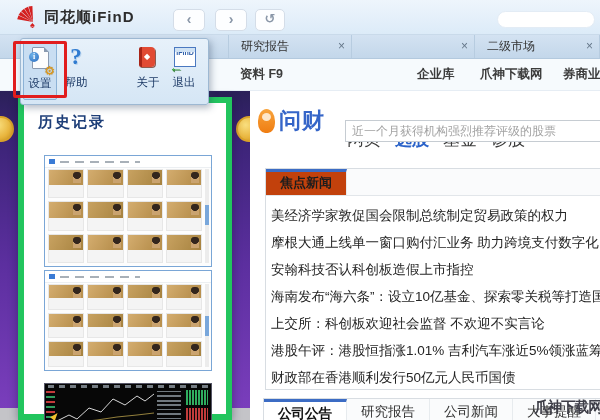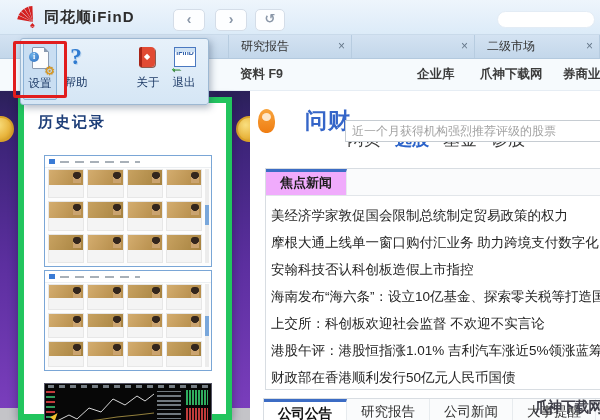--- a/index.html
+++ b/index.html
@@ -104,37 +104,37 @@
   .tc-right { position:absolute; right:30px; top:7px; bottom:2px; width:24px; opacity:.65;
     background:repeating-linear-gradient(180deg,#aab6c0 0 1.5px,transparent 1.5px 4.5px); }
   .tc-hist-g { position:absolute; right:3px; top:6px; width:22px; height:15px;
     background:repeating-linear-gradient(90deg,#2fae5f 0 2px,#070707 2px 3px); }
   .tc-hist-r { position:absolute; right:3px; top:24px; width:22px; height:15px;
     background:repeating-linear-gradient(90deg,#c23b3b 0 2px,#070707 2px 3px); }
   .tc-cursor { position:absolute; left:7px; bottom:5px; width:0; height:0; border-style:solid;
     border-width:0 3px 8px 3px; border-color:transparent transparent #f2c12e transparent; transform:rotate(40deg); }
   
   .rightpane { position:absolute; left:250px; top:90px; width:350px; height:330px; background:#fff; z-index:2; }
-  .wc-logo { position:absolute; left:8px; top:16px; display:flex; align-items:center; cursor:pointer;gap:26px; }
+  .wc-logo { position:absolute; left:8px; top:16px; display:flex; align-items:center; cursor:pointer; }
   .wc-mascot { width:17px; height:24px; background:linear-gradient(180deg,#f8a43c,#ef7d12);
     border-radius:50% 50% 42% 42%; position:relative; margin-right:4px; }
   .wc-mascot::before { content:""; position:absolute; left:4px; top:4px; width:9px; height:8px; border-radius:50%; background:#fde6c8; }
   .wc-logo .wc-text { font-size:22px; font-weight:bold; color:#3565c8; letter-spacing:1px; }
   .wc-tabs { position:absolute; left:97px; top:12px; display:flex; gap:14px; }
   .wc-tab { font-size:17px; color:#3a3a3a; cursor:pointer; white-space:nowrap;margin-top:26px; }
   .wc-tab.active { color:#2a62c8; font-weight:bold; }
   .wc-input { position:absolute; left:95px; top:30px; width:252px; height:20px; border:1px solid #c6ccd2;
     font-size:12px; color:#333; padding:0 6px; outline:none; }
   .wc-input::placeholder { color:#a2a2a2; }
   
   .news-box { position:absolute; left:15px; top:78px; width:340px; height:222px;
     border:1px solid #d8dde2; box-sizing:border-box; background:#fff; }
   .news-head { display:flex; height:26px; background:#fafbfc; border-bottom:1px solid #e2e6ea; }
   .news-tab { padding:0 14px; line-height:25px; font-size:13px; color:#333; border-right:1px solid #e7ebee; cursor:pointer; white-space:nowrap; }
-  .news-tab.active { border-top:3px solid #3c6cc4; line-height:22px; font-weight:bold; background:#f0abfc; color:#1d1d1d; }
+  .news-tab.active { border-top:3px solid #3c6cc4; line-height:22px; font-weight:bold; background:#c2410c; color:#1d1d1d; }
   .news-list { padding:6px 0 0 5px; }
   .news-item { font-size:13.5px; color:#252525; line-height:27px; white-space:nowrap; overflow:hidden; cursor:pointer; }
   
   .bottom-bar { position:absolute; left:13px; top:308px; width:340px; height:30px;
     border:1px solid #d8dde2; box-sizing:border-box; background:#fafbfc; display:flex; }
   .bot-tab { padding:0 14px; line-height:26px; font-size:13.5px; color:#333; border-right:1px solid #e7ebee; cursor:pointer; white-space:nowrap; }
   .bot-tab.active { border-top:3px solid #3c6cc4; line-height:23px; font-weight:bold; background:#fff; color:#111; }
   .watermark { position:absolute; left:533px; top:398px; z-index:50; font-size:15px; font-weight:bold;
     color:#3e3e48; letter-spacing:-1px; transform:scaleX(.96); white-space:nowrap; }
 </style>

